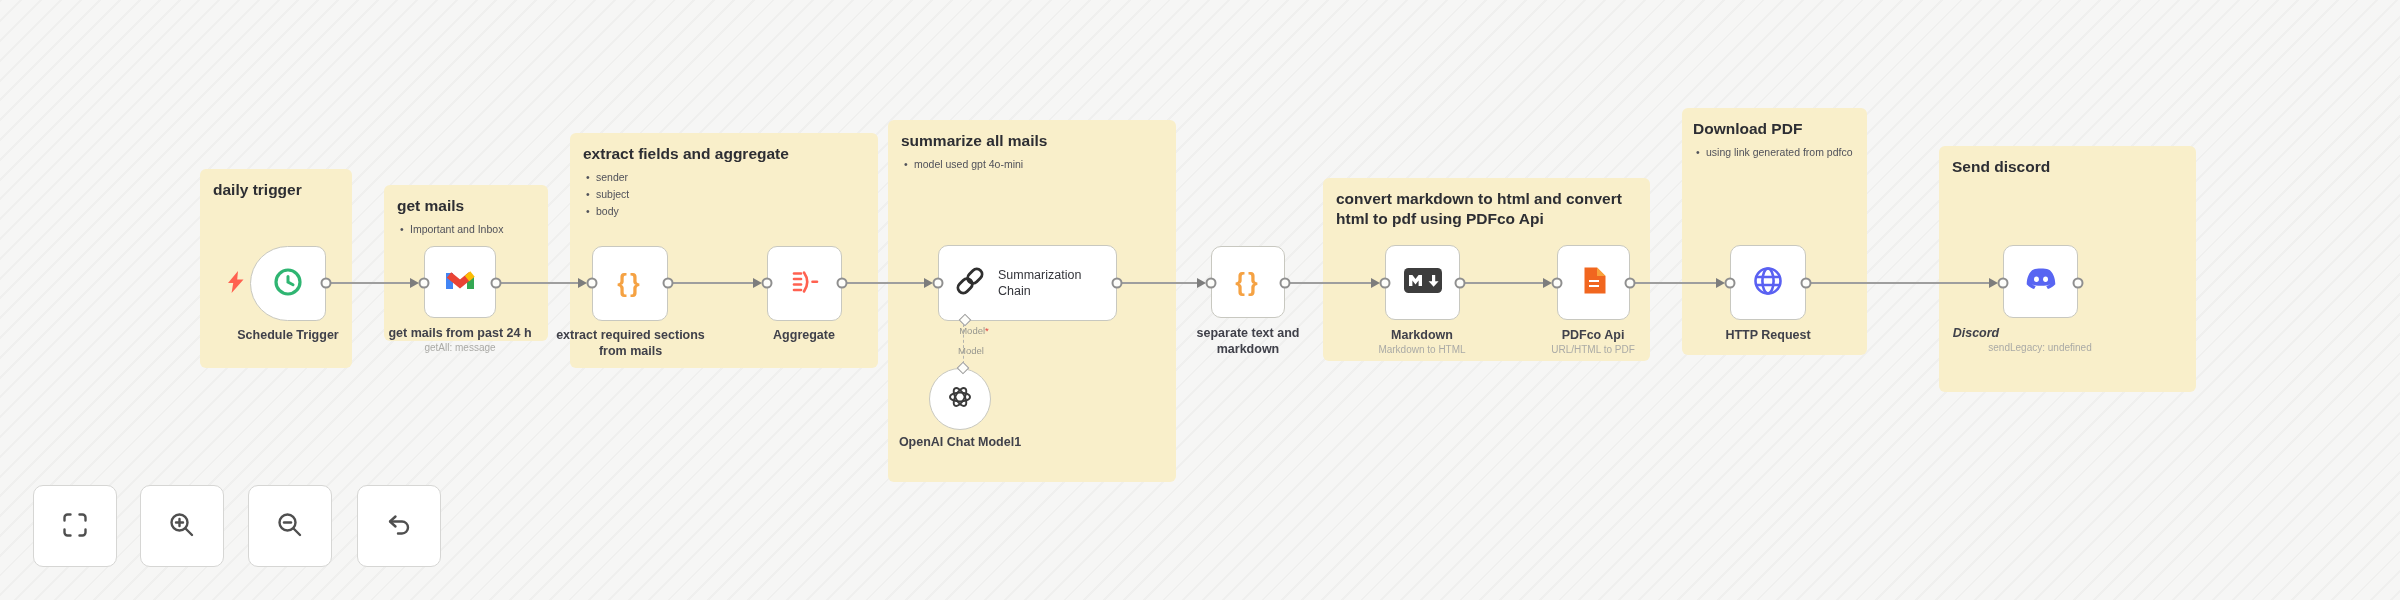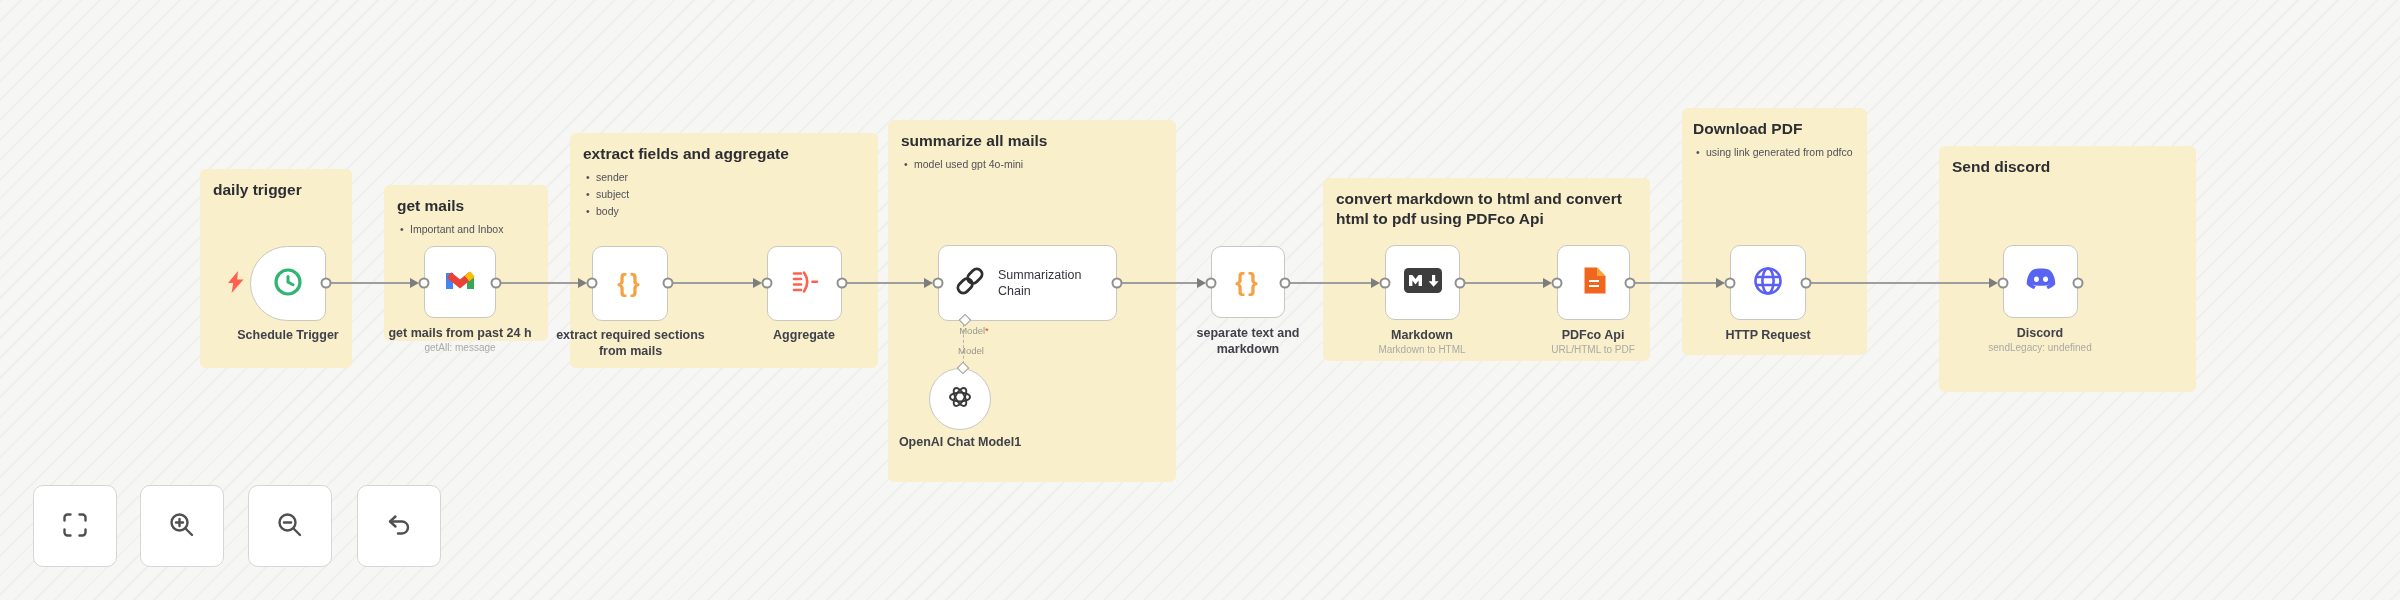--- a/index.html
+++ b/index.html
@@ -226,21 +226,21 @@
 
   <div class="node" style="left:2003px;top:245px;width:75px;height:73px;">
     <span>
       <svg width="36" height="28" viewBox="0 0 34 26">
         <path d="M10 3 C13 1.8 21 1.8 24 3 C28 4.6 30.5 11 30.5 17 C30.5 17 27.5 20.5 23.5 21.5 L22 18.8 C24 18.2 25.5 17 25.5 17 C22 19 12 19 8.5 17 C8.5 17 10 18.2 12 18.8 L10.5 21.5 C6.5 20.5 3.5 17 3.5 17 C3.5 11 6 4.6 10 3 Z" fill="#5865F2"></path>
         <ellipse cx="12.7" cy="12.3" rx="2.3" ry="2.6" fill="#fff"></ellipse>
         <ellipse cx="21.3" cy="12.3" rx="2.3" ry="2.6" fill="#fff"></ellipse>
       </svg>
     </span>
   </div>
-  <div class="nlabel" style="left:1955px;top:325px;width:170px;">Discord</div>
+  <div class="nlabel" style="left:1891px;top:325px;width:170px;font-style:italic;">Discord</div>
   <div class="nsub" style="left:1955px;top:342px;width:170px;">sendLegacy: undefined</div>
 
   <div class="port" style="left:326px;top:283px;"></div>
   <div class="port" style="left:424px;top:283px;"></div>
   <div class="port" style="left:496px;top:283px;"></div>
   <div class="port" style="left:592px;top:283px;"></div>
   <div class="port" style="left:668px;top:283px;"></div>
   <div class="port" style="left:767px;top:283px;"></div>
   <div class="port" style="left:842px;top:283px;"></div>
   <div class="port" style="left:938px;top:283px;"></div>

